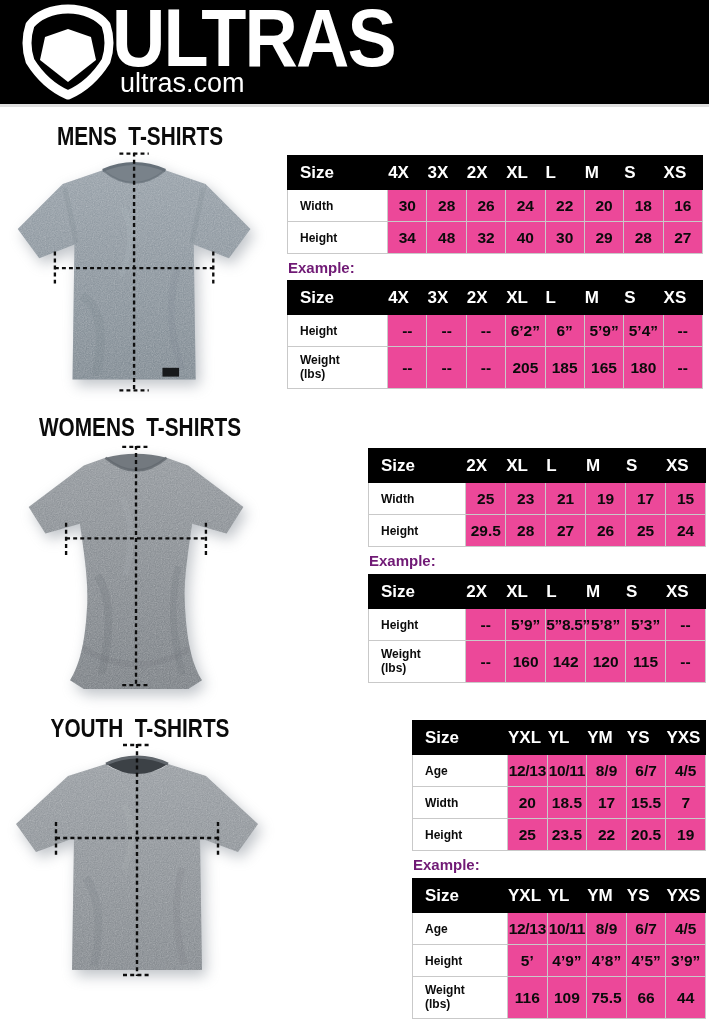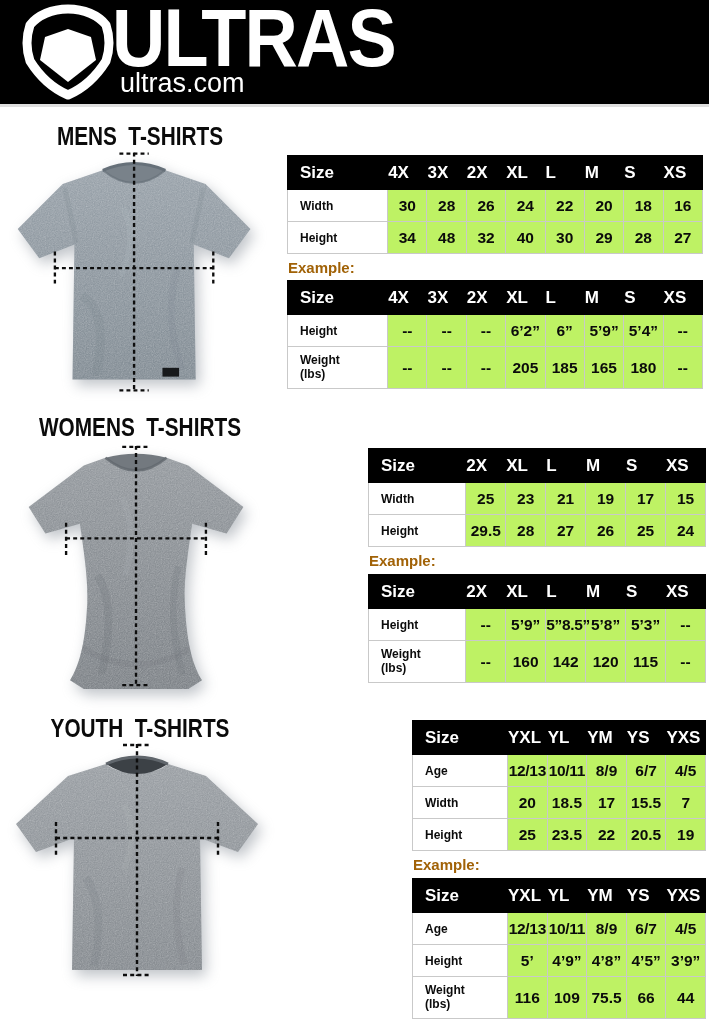--- a/index.html
+++ b/index.html
@@ -15,28 +15,28 @@
          white-space:nowrap;line-height:104px;}
   .site{position:absolute;left:120px;top:68px;color:#fff;font-size:27px;font-weight:normal;}
 
   
   .sec-title{position:absolute;width:280px;margin:0;text-align:center;color:#0b0b0b;
              font-size:26px;font-weight:900;word-spacing:7px;letter-spacing:0px;
              transform:scaleX(.8);transform-origin:center;white-space:nowrap;}
   #title-mens{left:0;top:121px;}
   #title-womens{left:0;top:412px;}
   #title-youth{left:0;top:713px;}
-  .example-label{position:absolute;font-size:15px;font-weight:bold;color:#a16207;}
+  .example-label{position:absolute;font-size:15px;font-weight:bold;color:#701a75;}
   #exlabel-mens{left:288px;top:259px;}
   #exlabel-womens{left:369px;top:552px;}
   #exlabel-youth{left:413px;top:856px;}
 
   
   table.chart{position:absolute;border-collapse:collapse;table-layout:fixed;
-              font-weight:bold;background:#bef264;}
+              font-weight:bold;background:#ec4899;}
   #tbl-mens-size  {left:287px;top:155px;width:416px;}
   #tbl-mens-ex    {left:287px;top:280px;width:416px;}
   #tbl-womens-size{left:368px;top:448px;width:338px;}
   #tbl-womens-ex  {left:368px;top:574px;width:338px;}
   #tbl-youth-size {left:412px;top:720px;width:294px;}
   #tbl-youth-ex   {left:412px;top:878px;width:294px;}
 
   table.chart thead th{background:#000;color:#fff;font-size:17px;padding:7px 0 6px;
                        text-align:left;border:1px solid #000;}
   table.chart thead th:first-child{text-align:left;padding-left:12px;}

